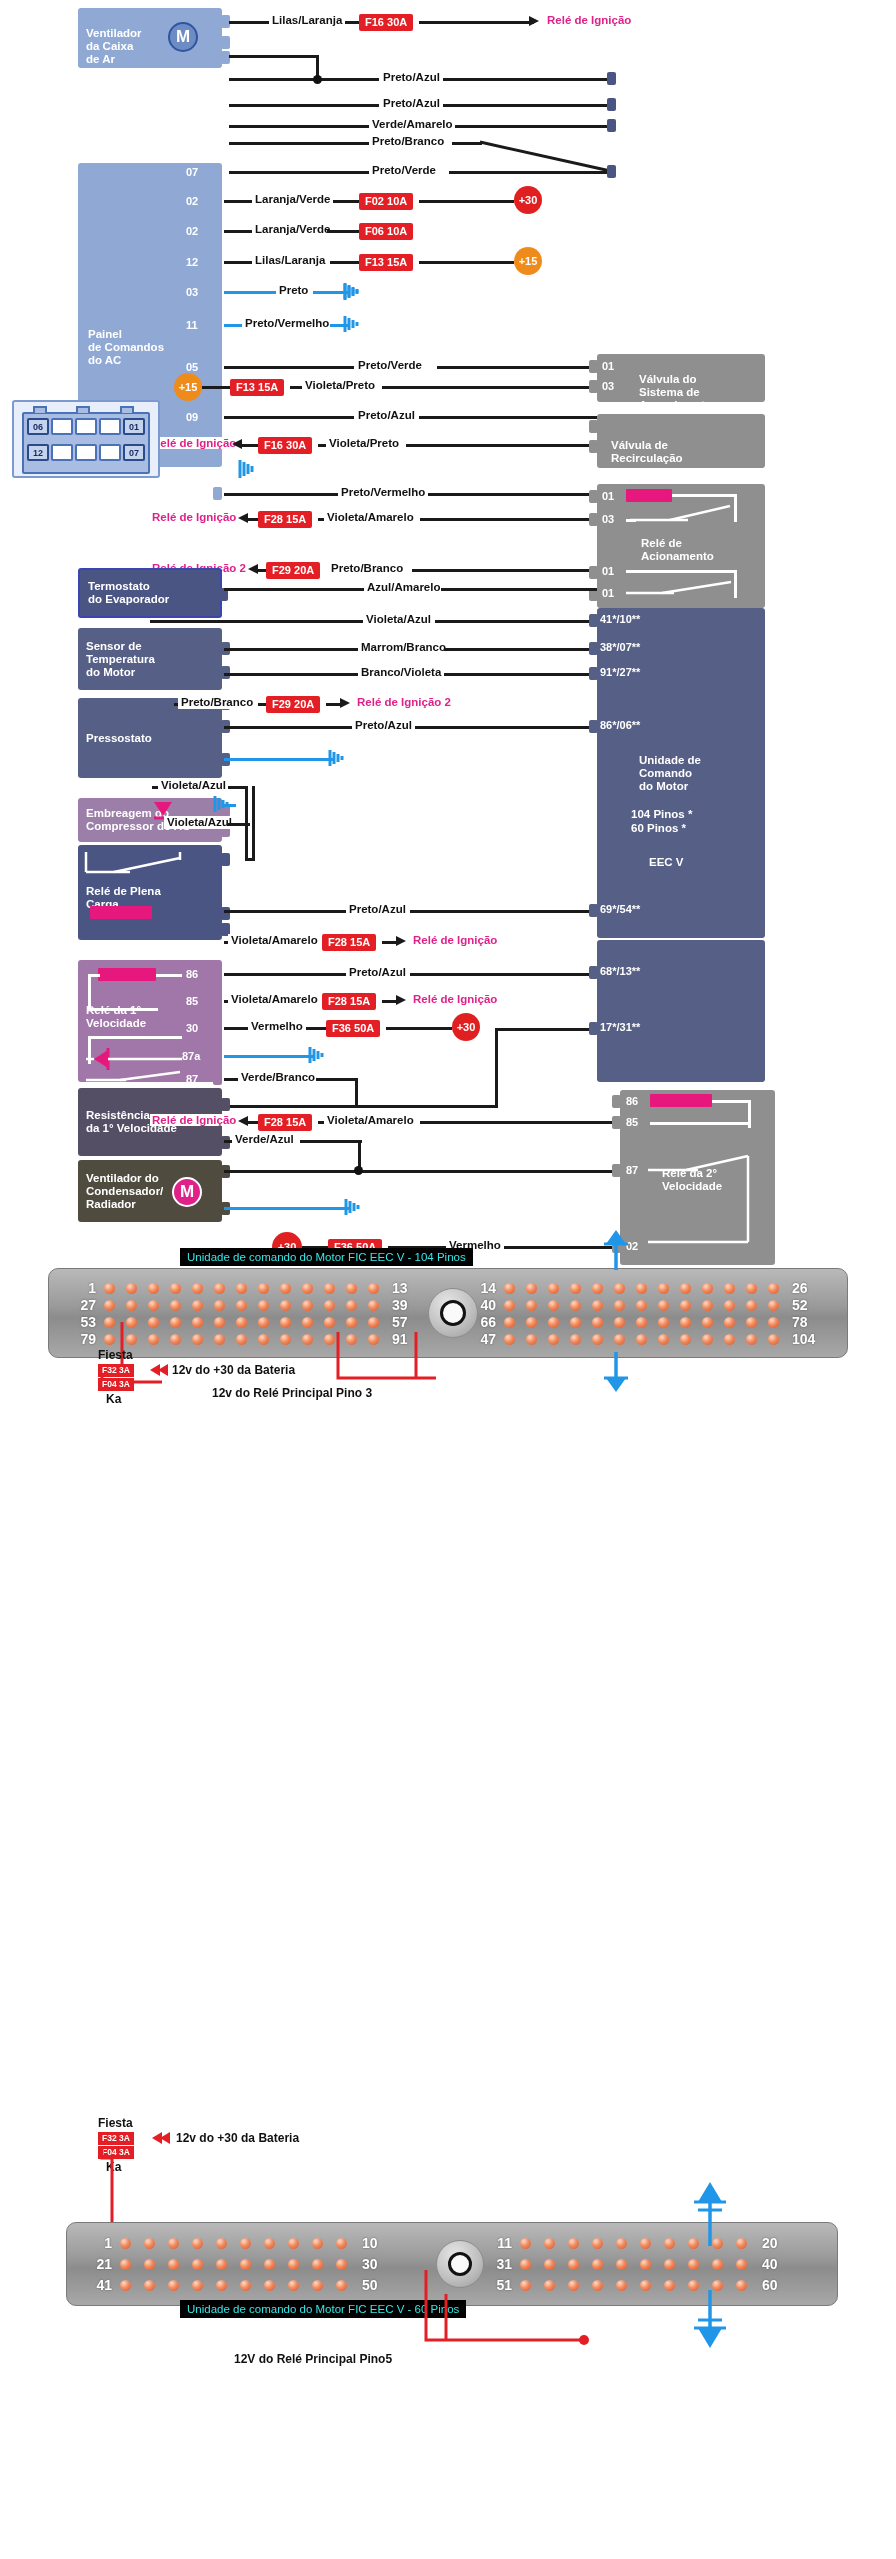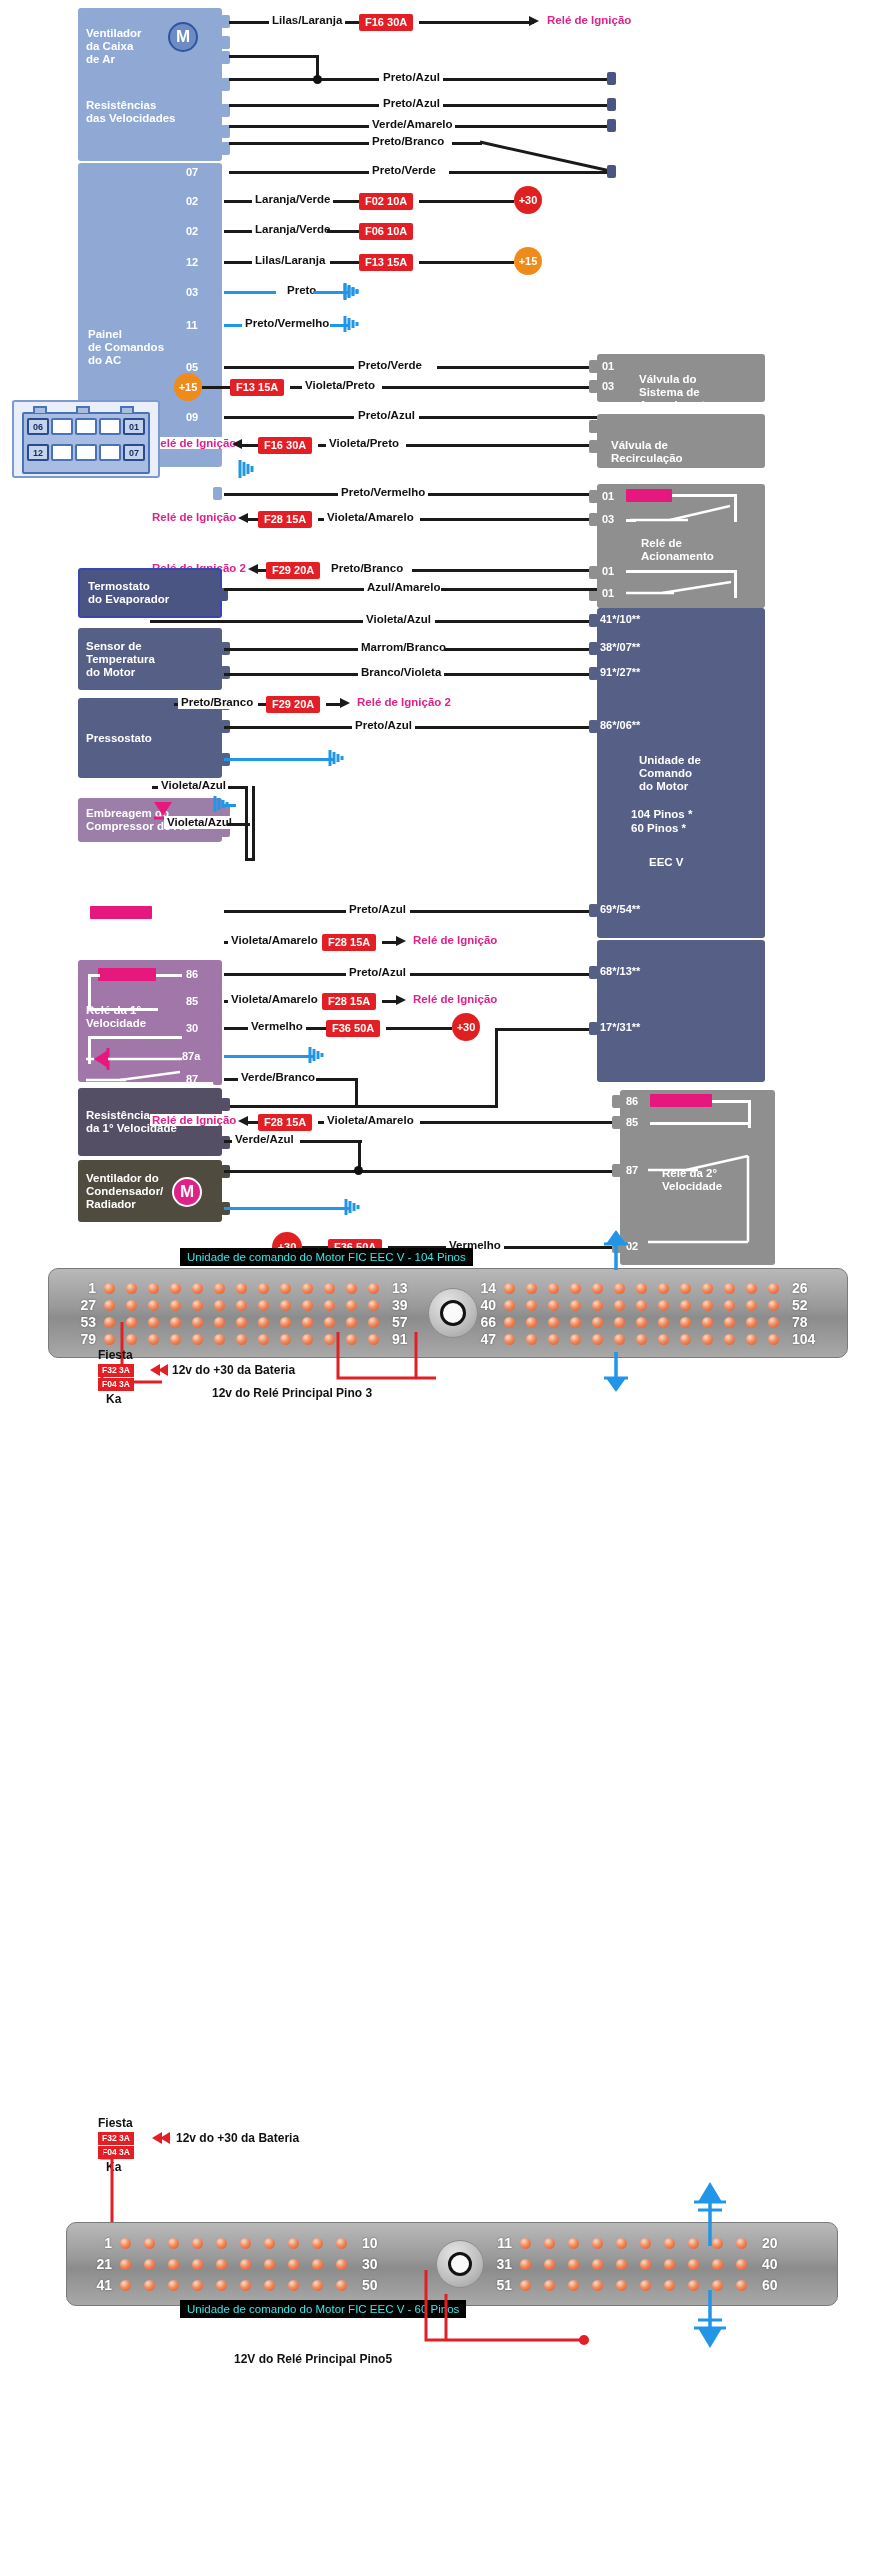--- a/index.html
+++ b/index.html
@@ -280,28 +280,20 @@
   <div class="wire" style="left:229px; top:21px; width:130px;"></div>
   <div class="wlabel" style="left:269px; top:14px;">Lilas/Laranja</div>
   <div class="fuse" style="left:359px; top:14px;">F16 30A</div>
   <div class="wire" style="left:419px; top:21px; width:115px;"></div>
   <div class="arrow-r" style="left:529px; top:16px;"></div>
   <div class="wlabel-pink" style="left:545px; top:14px;">Relé de Ignição</div>
 
   <div class="wire" style="left:229px; top:55px; width:90px;"></div>
   <div class="wire wire-v" style="left:316px; top:55px; height:25px;"></div>
 
-  <div class="blk blk-lightblue" style="left:78px; top:63px; width:144px; height:98px; display:flex; align-items:center;">
-    <span>Resistências
-das Velocidades</span>
-    <span class="nub nub-lightblue" style="top:15px;"></span>
-    <span class="nub nub-lightblue" style="top:41px;"></span>
-    <span class="nub nub-lightblue" style="top:62px;"></span>
-    <span class="nub nub-lightblue" style="top:79px;"></span>
-  </div>
 
   <div class="wire" style="left:229px; top:78px; width:150px;"></div>
   <div class="dot" style="left:313px; top:75px;"></div>
   <div class="wlabel" style="left:380px; top:71px;">Preto/Azul</div>
   <div class="wire" style="left:443px; top:78px; width:172px;"></div>
 
   <div class="wire" style="left:229px; top:104px; width:150px;"></div>
   <div class="wlabel" style="left:380px; top:97px;">Preto/Azul</div>
   <div class="wire" style="left:443px; top:104px; width:172px;"></div>
 
@@ -383,21 +375,21 @@
   <div class="wire" style="left:224px; top:261px; width:28px;"></div>
   <div class="wlabel" style="left:252px; top:254px;">Lilas/Laranja</div>
   <div class="wire" style="left:330px; top:261px; width:30px;"></div>
   <div class="fuse" style="left:359px; top:254px;">F13 15A</div>
   <div class="wire" style="left:419px; top:261px; width:95px;"></div>
   <div class="circ circ-orange" style="left:514px; top:247px; width:28px; height:28px;">
       <span>+15</span>
     </div>
 
   <div class="wire wire-blue" style="left:224px; top:291px; width:52px;"></div>
-  <div class="wlabel" style="left:284px; top:284px;">Preto</div>
+  <div class="wlabel" style="left:276px; top:284px;">Preto</div>
   <div class="wire wire-blue" style="left:313px; top:291px; width:35px;"></div>
   <svg class="gnd" style="left:246px; top:282px;" width="30" height="20"></svg>
   <svg style="left:246px; top:282px; width:0; height:0;"></svg>
   <svg style="left:245px; top:281px;" width="30" height="20">
     <g stroke="#2196e8" stroke-width="3" transform="translate(100,0)">
       <line x1="0" y1="2" x2="0" y2="18"></line>
       <line x1="4" y1="4" x2="4" y2="16"></line>
       <line x1="8" y1="6" x2="8" y2="14"></line>
       <line x1="12" y1="8" x2="12" y2="12"></line>
     </g>
@@ -617,20 +609,27 @@
     </g>
   </svg>
 
   <svg style="left:152px; top:800px;" width="26" height="26">
     <polygon points="2,2 20,2 11,16" fill="#e6187d"></polygon>
     <line x1="2" y1="18" x2="20" y2="18" stroke="#e6187d" stroke-width="3"></line>
   </svg>
   <div class="wlabel" style="left:164px; top:816px;">Violeta/Azul</div>
   <div class="wire" style="left:228px; top:823px; width:22px;"></div>
 
+  <div class="blk blk-navy" style="left:78px; top:845px; width:144px; height:95px; border:none; background:#4a5584;">
+    <span style="position:absolute; left:8px; top:40px;">Relé de Plena
+Carga</span>
+    <span class="nub nub-navy" style="top:8px;"></span>
+    <span class="nub nub-navy" style="top:62px;"></span>
+    <span class="nub nub-navy" style="top:78px;"></span>
+  </div>
   <svg style="left:84px; top:850px;" width="136" height="42">
     <line x1="2" y1="2" x2="2" y2="22" stroke="#fff" stroke-width="2.5"></line>
     <line x1="2" y1="22" x2="46" y2="22" stroke="#fff" stroke-width="2.5"></line>
     <line x1="30" y1="22" x2="96" y2="8" stroke="#fff" stroke-width="2.5"></line>
     <line x1="96" y1="2" x2="96" y2="10" stroke="#fff" stroke-width="2.5"></line>
   </svg>
   <div class="coil" style="left:90px; top:906px; width:62px;"></div>
   <div class="wire" style="left:245px; top:858px; width:10px;"></div>
   <div class="wire wire-v" style="left:252px; top:786px; height:75px;"></div>
 

